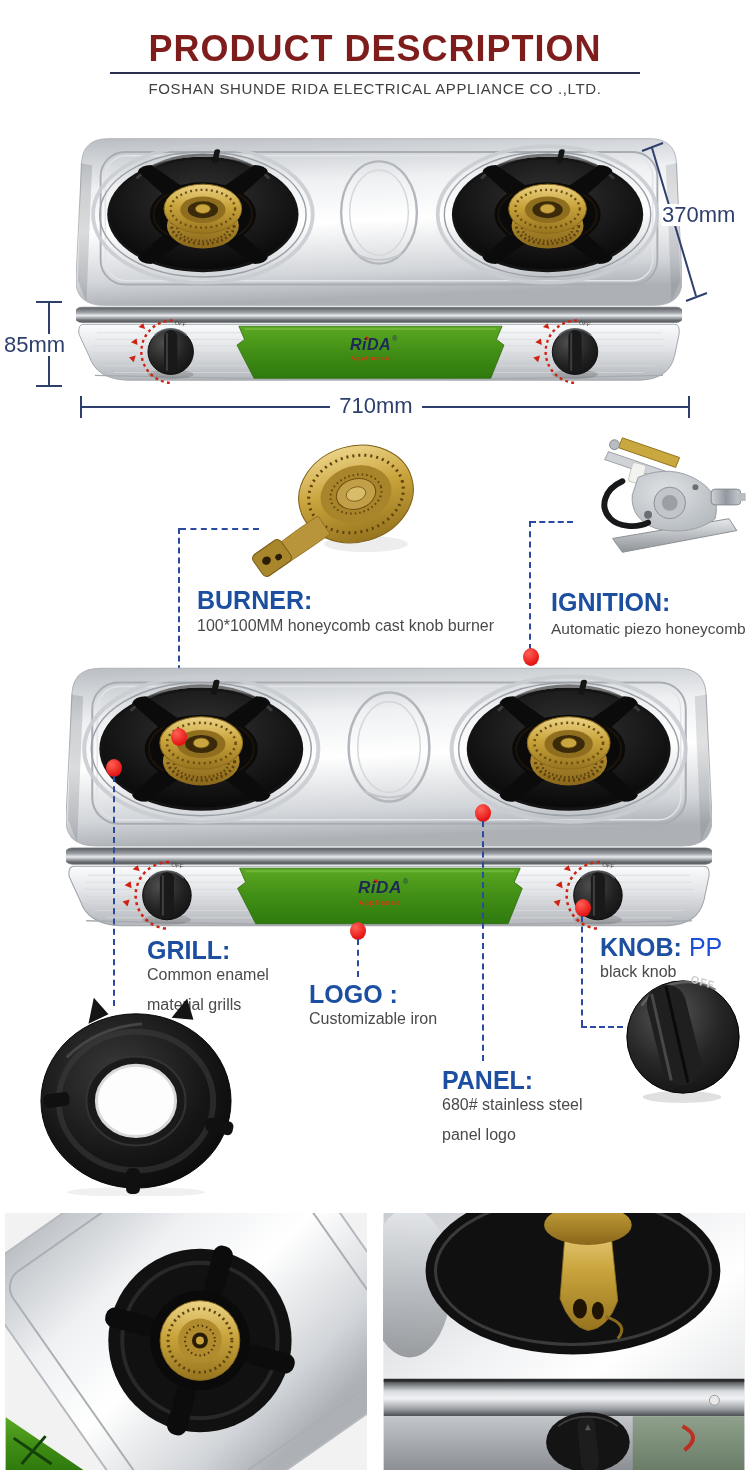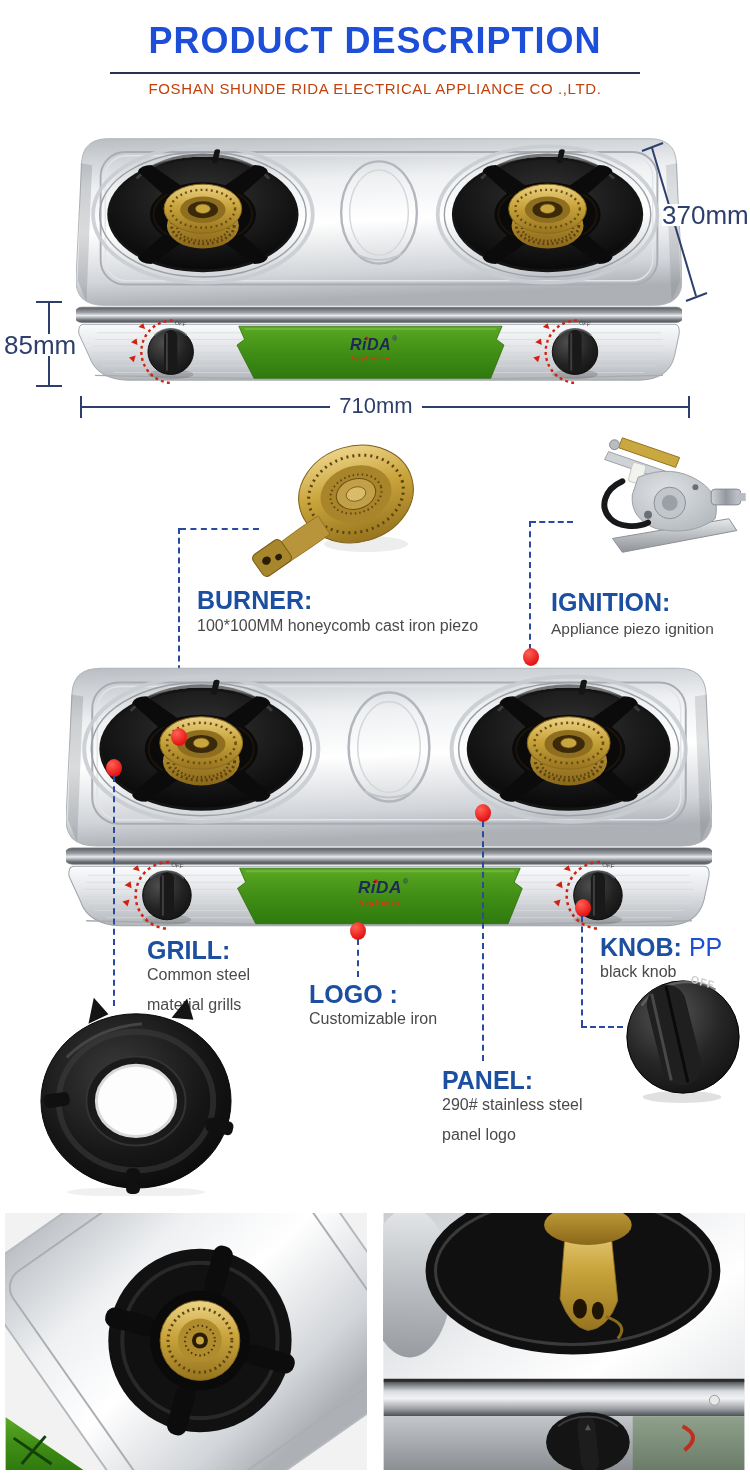--- a/index.html
+++ b/index.html
@@ -1,23 +1,23 @@
 <!DOCTYPE html>
 <html><head>
 <meta charset="utf-8">
 <style>
   html,body{margin:0;padding:0;background:#fff;font-family:"Liberation Sans",sans-serif;}
   .page{position:relative;width:750px;height:1475px;background:#ffffff;overflow:hidden;margin:0 auto;}
   .abs{position:absolute;}
   
-  .title{left:0;top:20px;width:750px;text-align:center;font-size:36px;font-weight:bold;color:#1d4ed8;letter-spacing:1px;}
+  .title{left:0;top:28px;width:750px;text-align:center;font-size:36px;font-weight:bold;color:#7f1d1d;letter-spacing:1px;}
   .title-underline{left:110px;top:72px;width:530px;height:0;border-top:2px solid #2b3050;}
-  .subtitle{left:0;top:80px;width:750px;text-align:center;font-size:15px;color:#c2410c;letter-spacing:0.6px;}
+  .subtitle{left:0;top:80px;width:750px;text-align:center;font-size:15px;color:#404040;letter-spacing:0.6px;}
   
-  .dim-text{font-size:26px;color:#2e3f6e;background:#ffffff;line-height:22px;text-align:center;}
+  .dim-text{font-size:22px;color:#2e3f6e;background:#ffffff;line-height:22px;text-align:center;}
   .dim-line-h{border-top:2px solid #2e3f6e;height:0;}
   .dim-tick-v{width:2px;background:#2e3f6e;}
   
   .dash-v{width:0;border-left:2px dashed #2a49a1;}
   .dash-h{height:0;border-top:2px dashed #2a49a1;}
   .dot{width:16px;height:18px;border-radius:50%;background:radial-gradient(circle at 35% 30%,#ff6155,#e51414 70%);}
   
   .c-label{font-size:25px;font-weight:bold;color:#1d4fa1;white-space:nowrap;}
   .c-desc{font-size:16px;color:#4a4a4a;white-space:nowrap;}
   .c-suffix{font-weight:normal;color:#1d4ed8;}
@@ -278,53 +278,53 @@
     <rect x="187" y="70" width="8" height="8" fill="#b9bdc1"></rect>
     <path d="M70,58 C52,66 46,84 58,96 C66,104 84,106 96,100" fill="none" stroke="#17181a" stroke-width="6" stroke-linecap="round"></path>
   </svg>
 
   <div class="abs dash-h" style="left:180px;top:528px;width:79px"></div>
   <div class="abs dash-v" style="left:178px;top:528px;height:202px"></div>
   <div class="abs dash-h" style="left:530px;top:521px;width:43px"></div>
   <div class="abs dash-v" style="left:529px;top:521px;height:129px"></div>
 
   <div class="abs c-label" style="left:197px;top:586px">BURNER:</div>
-  <div class="abs c-desc" style="left:197px;top:617px">100*100MM honeycomb cast iron piezo</div>
+  <div class="abs c-desc" style="left:197px;top:617px">100*100MM honeycomb cast knob burner</div>
   <div class="abs c-label" style="left:551px;top:588px">IGNITION:</div>
-  <div class="abs c-desc" style="left:551px;top:620px;font-size:15.5px">Appliance piezo ignition</div>
+  <div class="abs c-desc" style="left:551px;top:620px;font-size:15.5px">Automatic piezo honeycomb</div>
 
   <svg class="abs" style="left:66px;top:660px" width="646" height="271" viewBox="0 0 640 268">
     <use href="#sym-stove"></use>
   </svg>
 
   <div class="abs dot" style="left:171px;top:728px"></div>
   <div class="abs dot" style="left:106px;top:759px"></div>
   <div class="abs dot" style="left:523px;top:648px"></div>
   <div class="abs dot" style="left:475px;top:804px"></div>
   <div class="abs dot" style="left:350px;top:922px"></div>
   <div class="abs dot" style="left:575px;top:899px"></div>
 
   <div class="abs dash-v" style="left:113px;top:776px;height:230px"></div>
   <div class="abs dash-v" style="left:357px;top:939px;height:38px"></div>
   <div class="abs dash-v" style="left:482px;top:821px;height:240px"></div>
   <div class="abs dash-v" style="left:581px;top:916px;height:110px"></div>
   <div class="abs dash-h" style="left:581px;top:1026px;width:42px"></div>
 
   <div class="abs c-label" style="left:147px;top:936px">GRILL:</div>
-  <div class="abs c-desc" style="left:147px;top:966px">Common steel</div>
+  <div class="abs c-desc" style="left:147px;top:966px">Common enamel</div>
   <div class="abs c-desc" style="left:147px;top:996px">material grills</div>
 
   <div class="abs c-label" style="left:309px;top:980px">LOGO :</div>
   <div class="abs c-desc" style="left:309px;top:1010px">Customizable iron</div>
 
   <div class="abs c-label" style="left:600px;top:933px"><span>KNOB:</span> <span class="c-suffix">PP</span></div>
   <div class="abs c-desc" style="left:600px;top:963px">black knob</div>
 
   <div class="abs c-label" style="left:442px;top:1066px">PANEL:</div>
-  <div class="abs c-desc" style="left:442px;top:1096px">290# stainless steel</div>
+  <div class="abs c-desc" style="left:442px;top:1096px">680# stainless steel</div>
   <div class="abs c-desc" style="left:442px;top:1126px">panel logo</div>
 
   <svg class="abs" style="left:26px;top:998px" width="218" height="198" viewBox="0 0 218 200">
     <ellipse cx="110" cy="196" rx="70" ry="5" fill="#000" opacity="0.06"></ellipse>
     <g transform="translate(62,26) rotate(-15)">
         <path d="M0,0 L12,-24 L22,-4 Z" fill="#141414"></path>
       </g>
     <g transform="translate(146,20) rotate(10)">
         <path d="M0,0 L12,-22 L22,-2 Z" fill="#141414"></path>
       </g>

